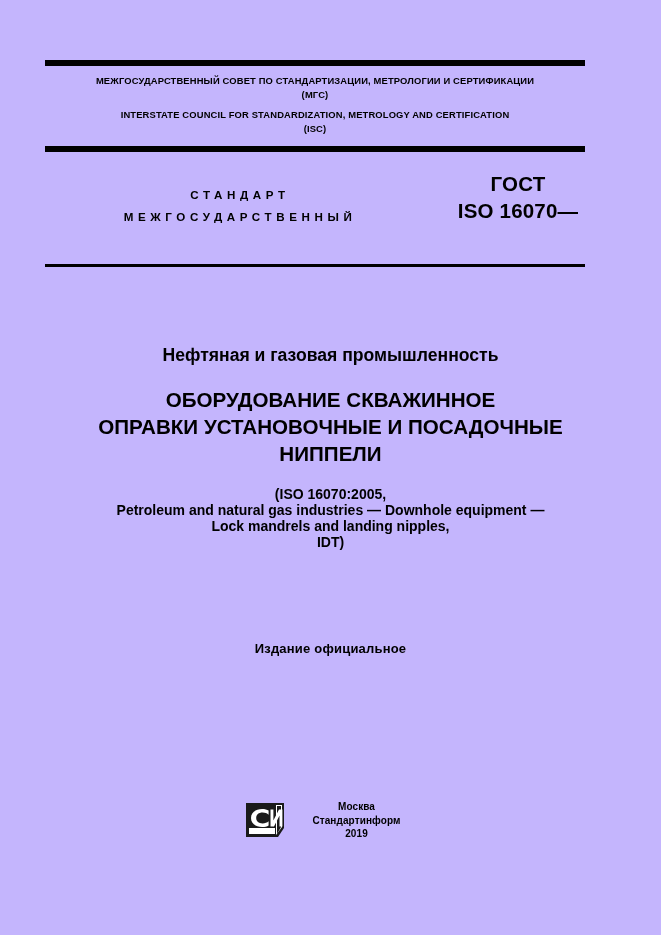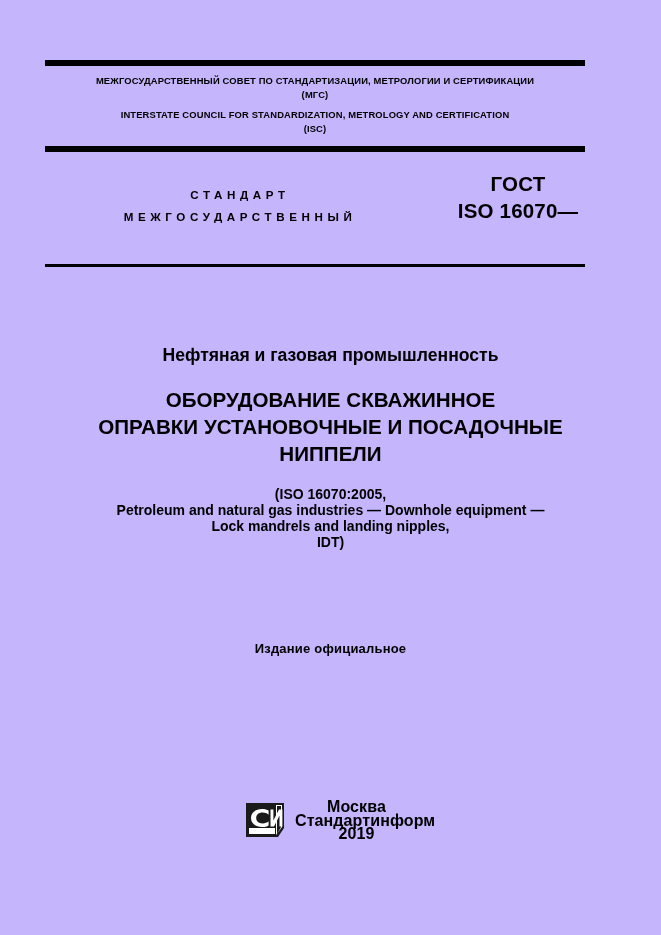--- a/index.html
+++ b/index.html
@@ -144,21 +144,21 @@
     width: 44px;
     height: 40px;
   }
   .imprint-text {
     position: absolute;
     left: 52px;
     top: 2px;
     width: 123px;
     text-align: center;
     font-weight: bold;
-    font-size: 16px;
+    font-size: 10px;
     line-height: 13.5px;
     letter-spacing: 0.1px;
   }
 </style>
 </head>
 <body>
 
 <div class="page">
 
   <div class="rule rule-top"></div>

